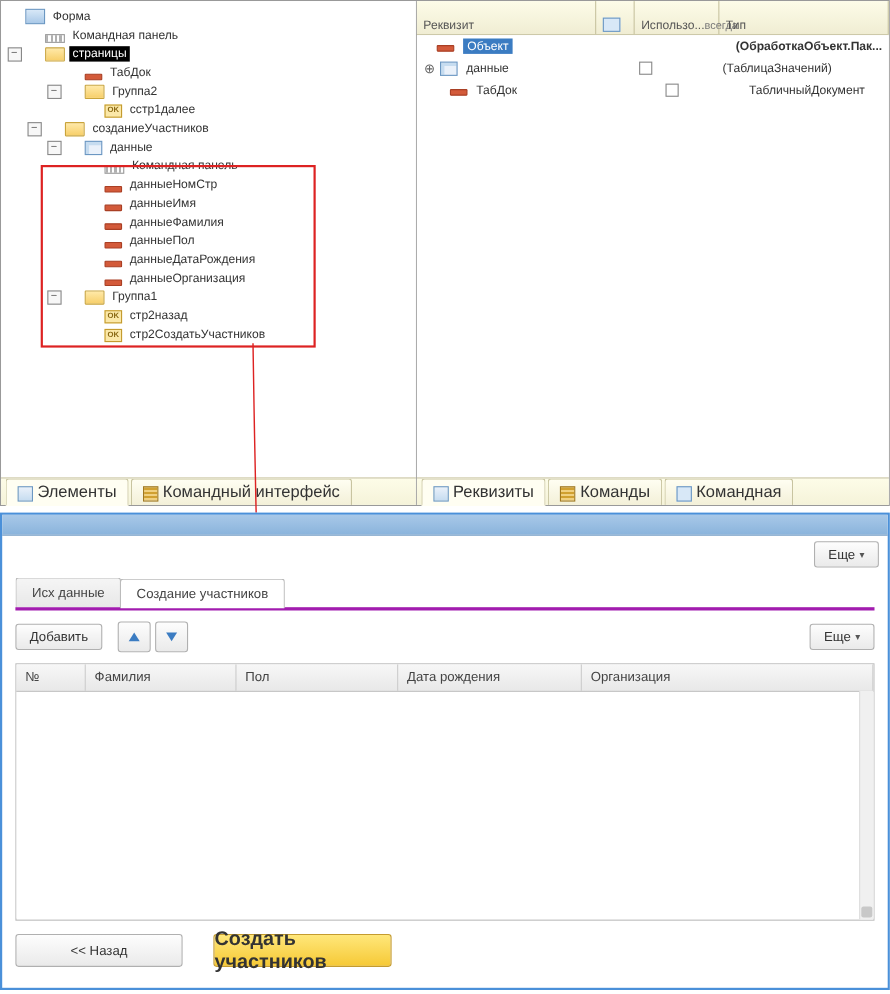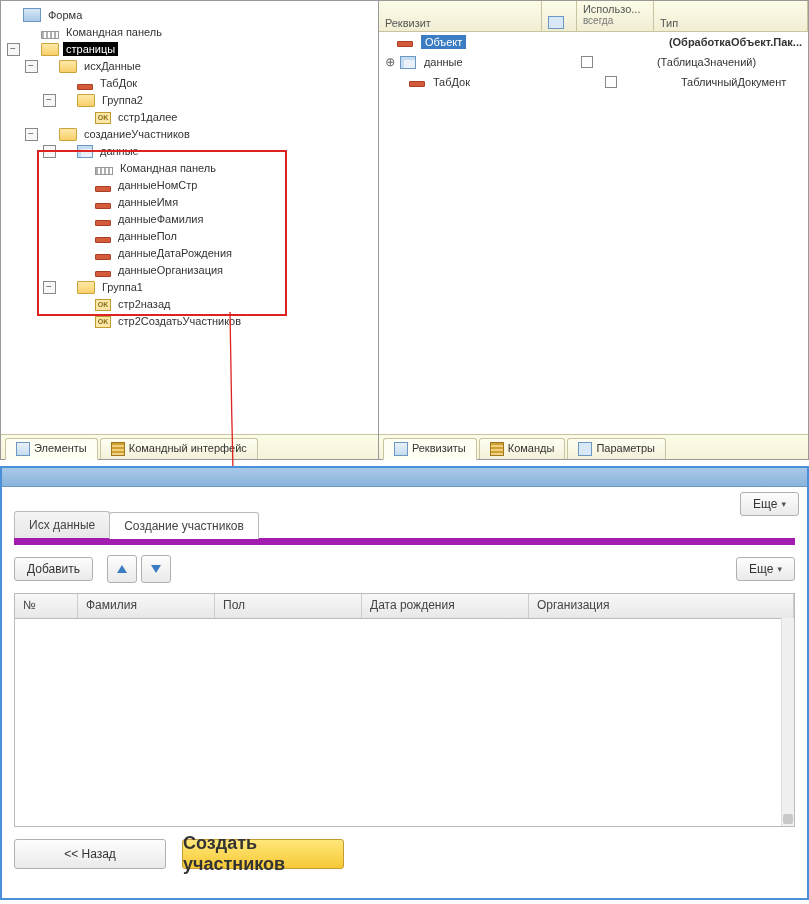--- a/index.html
+++ b/index.html
@@ -19,51 +19,51 @@
 .ic-ok{width:14px;height:10px;border:1px solid #c49b2f;background:#fbe8a8;font-size:7px;color:#8b6a15;line-height:10px;text-align:center;font-weight:bold}
 .ic-table{width:14px;height:11px;border:1px solid #6b97c2;background:#eaf1fa;box-shadow:inset 0 3px 0 #c6dcf0,inset 3px 0 0 #c6dcf0}
 .ic-stack{width:14px;height:11px;border:1px solid #6b97c2;background:linear-gradient(#eaf1fa,#c6dcf0)}
 .ic-col{width:12px;height:11px;background:repeating-linear-gradient(#d0a030 0 2px,#f0d080 2px 4px);border:1px solid #a07820}
 .ic-blue{width:14px;height:11px;background:#d8e8f7;border:1px solid #6b97c2}
 .ic-cross{width:11px;height:11px;font-size:12px;color:#666;line-height:11px;text-align:center}
 .lbl{padding:1px 3px}
 .sel{background:#000000;color:#fff}
 .sel-obj{background:#3b7cc2;color:#fff;padding:1px 4px}
 .tabs-bottom{display:flex;align-items:flex-end;height:24px;background:linear-gradient(#fdfce8,#f5f3d9);border-top:1px solid #c8c4a0;padding-left:4px;gap:2px}
-.tab-b{display:flex;align-items:flex-start;gap:4px;padding:3px 10px;border:1px solid #c8c4a0;border-bottom:none;background:linear-gradient(#fffef2,#f3f0d8);border-radius:3px 3px 0 0;cursor:pointer;font-size:11px}
+.tab-b{display:flex;align-items:flex-end;gap:4px;padding:3px 10px;border:1px solid #c8c4a0;border-bottom:none;background:linear-gradient(#fffef2,#f3f0d8);border-radius:3px 3px 0 0;cursor:pointer;font-size:15px}
 .tab-b.active{background:#fffef2;border-bottom:1px solid #fffef2;position:relative;top:1px}
 .tab-b .ti{width:12px;height:12px}
 .grid-head{display:flex;height:30px;background:linear-gradient(#fdfce8,#f0edd3);border-bottom:1px solid #c8c4a0}
 .gh-cell{border-right:1px solid #c8c4a0;padding:2px 6px;font-size:11px;color:#555;display:flex;align-items:flex-end}
 .gh-cell .sub{font-size:10px;color:#777}
 .grid-body{flex:1;overflow:auto;background:#fff}
 .gr-row{display:flex;height:20px;align-items:center}
 .gr-cell{padding:0 6px;display:flex;align-items:center;gap:4px}
 .chk{display:inline-block;width:10px;height:10px;border:1px solid #888;background:#fff}
 .highlight-box{position:absolute;border:2px solid #d22;pointer-events:none}
 .bottom{position:relative;margin-top:6px;border:2px solid #4a90d9;height:430px;background:#fff}
 .blue-strip{height:18px;background:linear-gradient(#a8c8e8,#8ab4dc);border-bottom:1px solid #6b97c2}
 .more-top{position:absolute;right:8px;top:24px}
 .btn{display:inline-flex;align-items:center;justify-content:center;padding:4px 12px;border:1px solid #b0b0b0;border-radius:3px;background:linear-gradient(#fdfdfd,#eaeaea);cursor:pointer;font-size:12px;color:#333;gap:4px}
 .btn .carrot{font-size:9px;color:#555}
 .content-pad{padding:8px 12px}
-.page-tabs{display:flex;border-bottom:7px solid #a21caf;margin-top:16px}
+.page-tabs{display:flex;border-bottom:3px solid #a21caf;margin-top:30px}
 .ptab{padding:6px 14px;border:1px solid #bbb;border-bottom:none;background:linear-gradient(#f5f5f5,#e8e8e8);margin-right:-1px;border-radius:3px 3px 0 0;cursor:pointer;font-size:12px;color:#444}
 .ptab.active{background:#fff;position:relative;top:1px}
 .toolbar{display:flex;align-items:center;gap:8px;padding:10px 0}
 .sq-btn{width:28px;height:26px;border:1px solid #b0b0b0;border-radius:3px;background:linear-gradient(#fdfdfd,#eaeaea);display:inline-flex;align-items:center;justify-content:center;cursor:pointer}
 .arrow-up{width:0;height:0;border-left:5px solid transparent;border-right:5px solid transparent;border-bottom:8px solid #3b7cc2}
 .arrow-down{width:0;height:0;border-left:5px solid transparent;border-right:5px solid transparent;border-top:8px solid #3b7cc2}
 .dgrid{border:1px solid #bbb;height:232px;position:relative}
 .dgrid-head{display:flex;height:24px;background:linear-gradient(#f7f7f7,#e8e8e8);border-bottom:1px solid #bbb}
 .dg-h{border-right:1px solid #ccc;padding:4px 8px;font-size:12px;color:#444}
 .dgrid-body{height:206px;background:#fff}
 .sb-v{position:absolute;right:0;top:24px;bottom:0;width:12px;background:#f0f0f0;border-left:1px solid #ddd}
 .sb-thumb{position:absolute;right:1px;bottom:2px;width:10px;height:10px;background:#c8c8c8;border-radius:2px}
-.action-row{display:flex;gap:16px;padding:12px 0 0 0}
+.action-row{display:flex;gap:28px;padding:12px 0 0 0}
 .btn-wide{width:150px;height:28px;border:1px solid #b0b0b0;border-radius:3px;background:linear-gradient(#fdfdfd,#eaeaea);display:inline-flex;align-items:center;justify-content:center;font-size:12px;cursor:pointer}
 .btn-yellow{width:160px;height:28px;border:1px solid #c49b2f;border-radius:3px;background:linear-gradient(#ffe77a,#f6c936);font-weight:bold;font-size:18px;display:inline-flex;align-items:center;justify-content:center;cursor:pointer;color:#333}
 svg.arrow-line{position:absolute;pointer-events:none}
 .exp-minus::before{content:"−"}
 </style>
 </head>
 <body>
 <div class="root">
 
 <div class="top">
@@ -82,27 +82,20 @@
             <span class="lbl">Командная панель</span>
           </div>
       <div class="tree-row">
             <span class="sp"><span class="exp exp-minus"></span></span>
             <span class="sp"></span>
             <span class="ic ic-folder"></span>
             <span class="lbl sel">страницы</span>
           </div>
       <div class="tree-row">
             <span class="sp"></span>
-            <span class="sp"><span class="exp exp-minus"></span></span>
-            <span class="sp"></span>
-            <span class="ic ic-folder"></span>
-            <span class="lbl">исхДанные</span>
-          </div>
-      <div class="tree-row">
-            <span class="sp"></span>
             <span class="sp"></span>
             <span class="sp"></span>
             <span class="sp"></span>
             <span class="ic ic-dash"></span>
             <span class="lbl">ТабДок</span>
           </div>
       <div class="tree-row">
             <span class="sp"></span>
             <span class="sp"></span>
             <span class="sp"><span class="exp exp-minus"></span></span>
@@ -237,21 +230,21 @@
   </div>
 
   <div class="right-pane">
     <div class="grid-head">
       <div class="gh-cell" style="width:150px">
             <span>Реквизит</span>
           </div>
       <div class="gh-cell" style="width:22px">
             <span class="ic ic-blue"></span>
           </div>
-      <div class="gh-cell" style="width:64px;flex-direction:column;align-items:flex-start;line-height:1.1">
+      <div class="gh-cell" style="width:64px;flex-direction:row;align-items:flex-end;line-height:1.1">
             <span>Использо...</span>
             <span class="sub">всегда</span>
           </div>
       <div class="gh-cell" style="flex:1">
             <span>Тип</span>
           </div>
     </div>
     <div class="grid-body">
       <div class="gr-row">
         <div class="gr-cell" style="width:150px;padding-left:18px">
@@ -290,21 +283,21 @@
       <div class="tab-b active">
             <span class="ti ic-stack"></span>
             <span>Реквизиты</span>
           </div>
       <div class="tab-b">
             <span class="ti ic-col"></span>
             <span>Команды</span>
           </div>
       <div class="tab-b">
             <span class="ti ic-blue"></span>
-            <span>Параметры</span>
+            <span>Командная</span>
           </div>
     </div>
   </div>
 </div>
 
 <div class="highlight-box" style="left:37px;top:150px;width:246px;height:162px"></div>
 
 <svg class="arrow-line" style="left:0;top:0" width="809" height="904">
   <defs>
         <marker id="ah" markerWidth="10" markerHeight="10" refX="8" refY="3" orient="auto">

